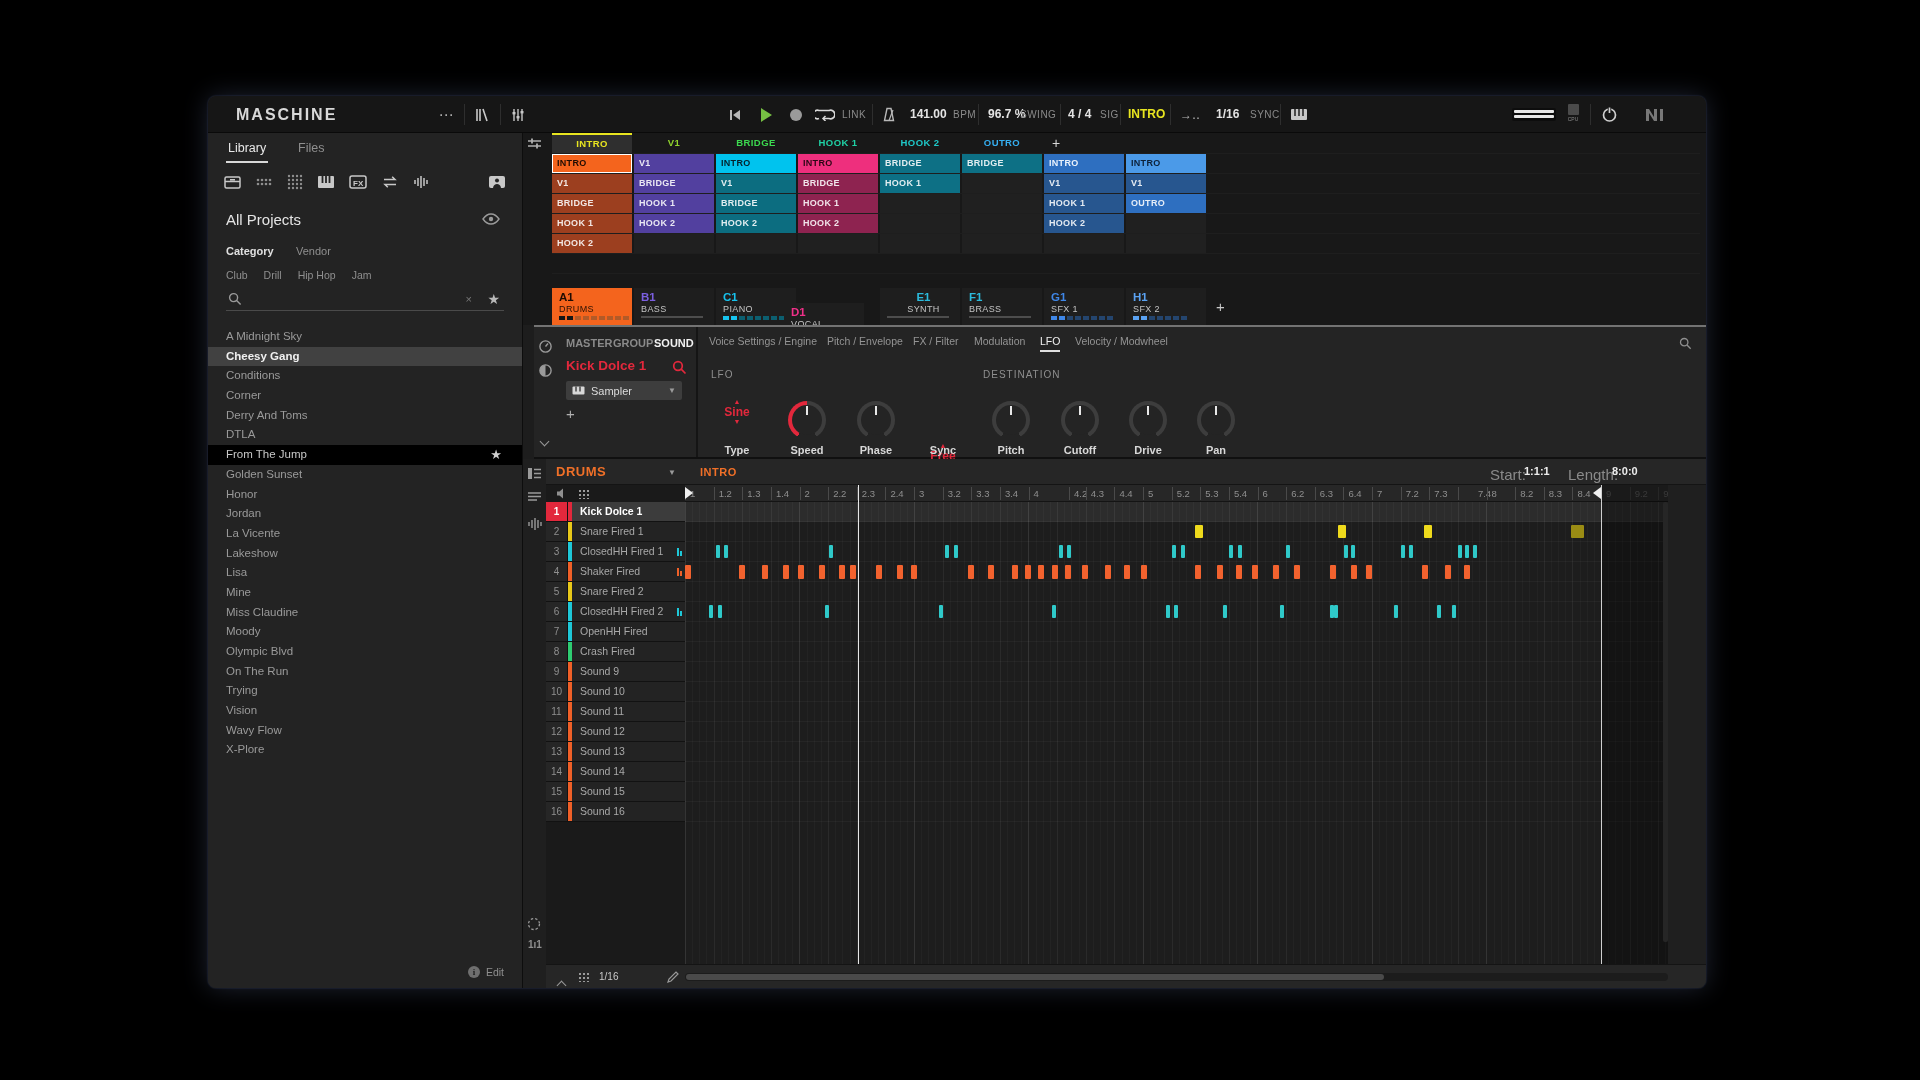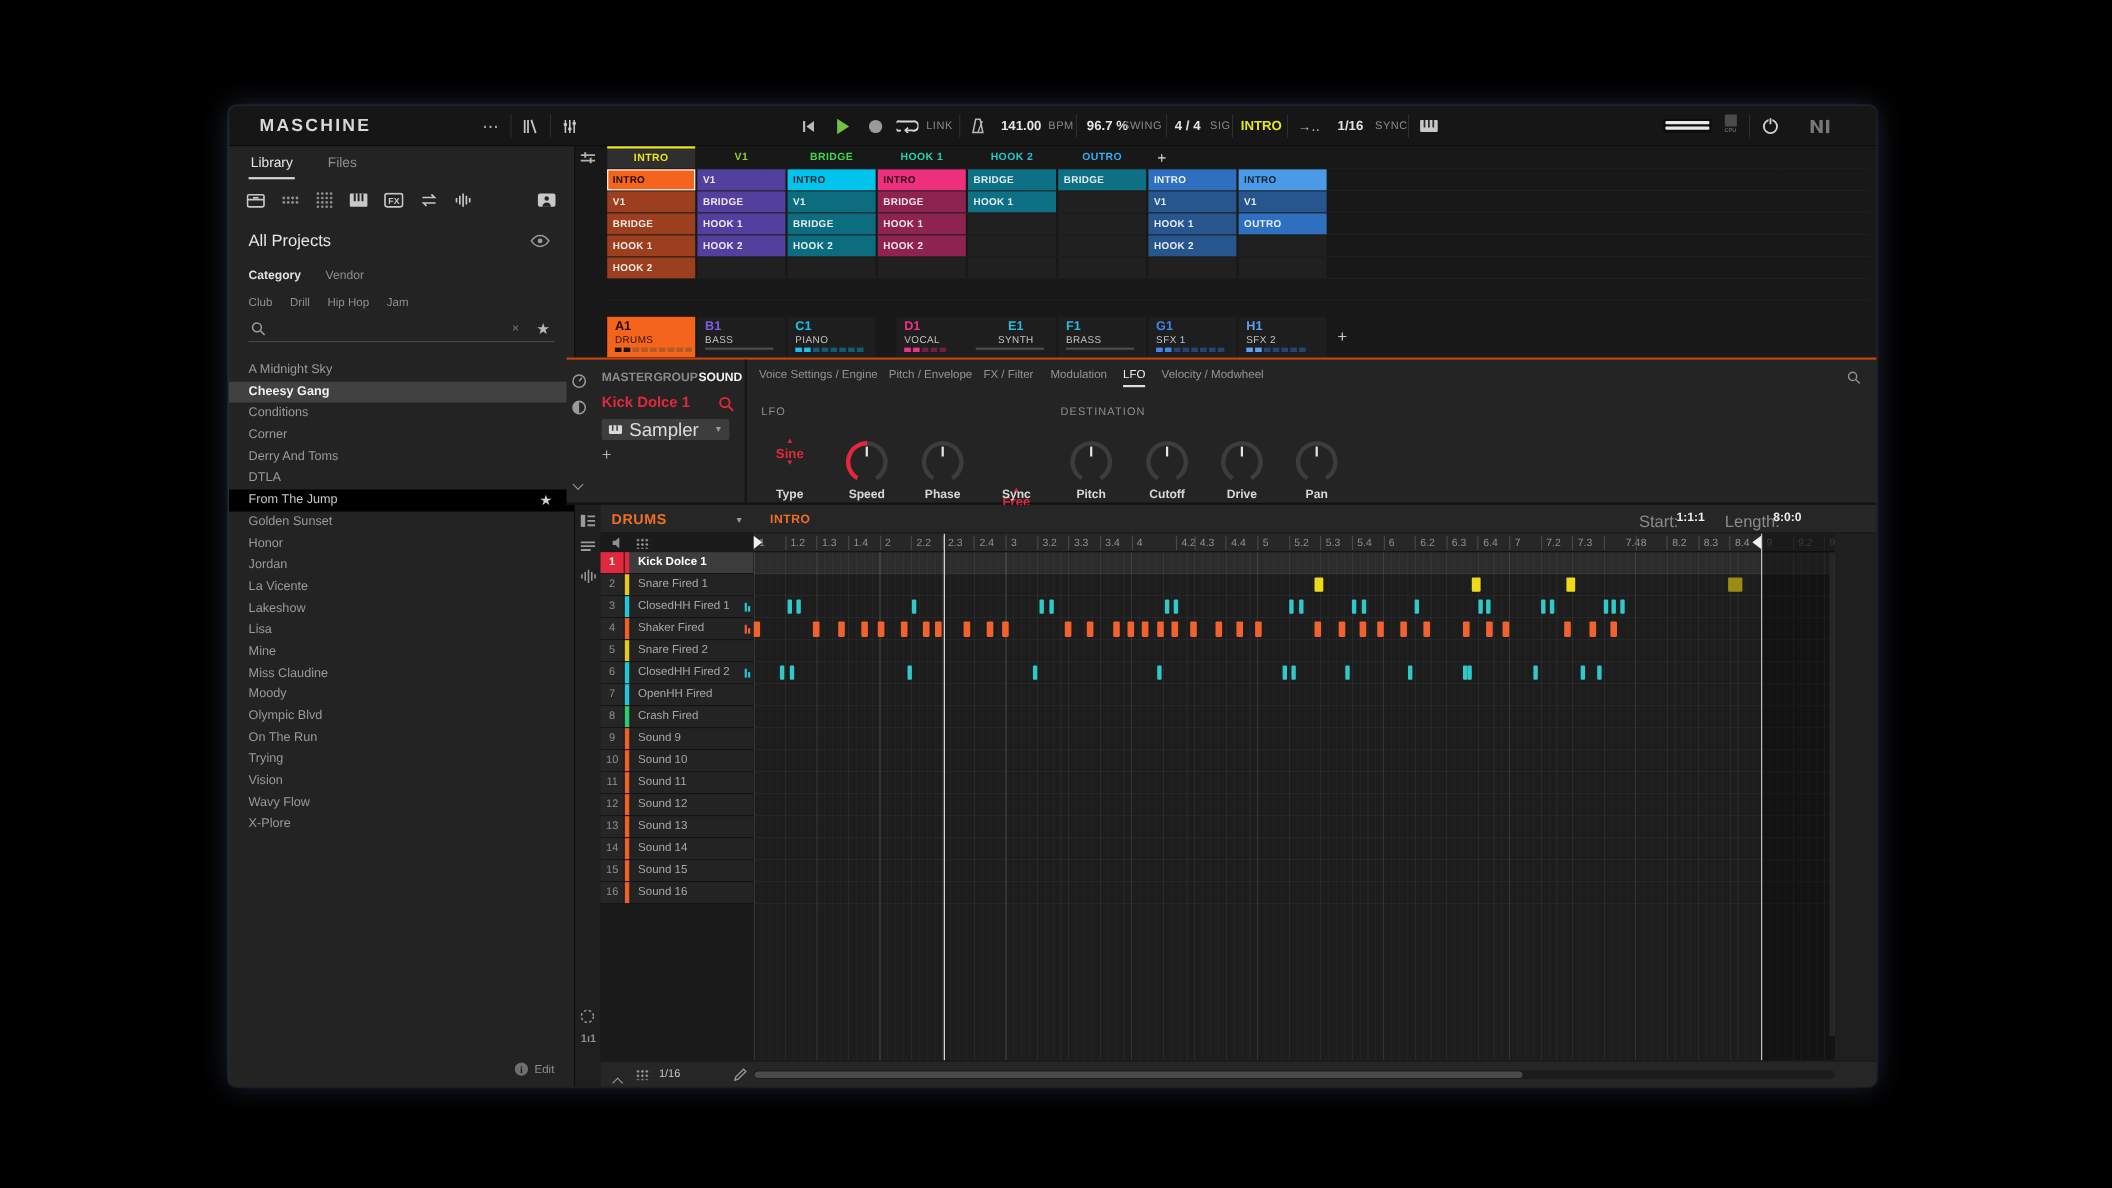--- a/index.html
+++ b/index.html
@@ -61,28 +61,28 @@
   .grp .gname{font-size:9px;color:#c4c4c4;letter-spacing:.4px;margin-top:1px;}
   .grp.sel{background:#f4641d;}
   .grp.sel .gname{color:#2a1204;}
   .ind{position:absolute;left:7px;bottom:5px;display:flex;gap:2px;}
   .ind div{width:6px;height:4px;}
   .gline{position:absolute;left:7px;bottom:7px;width:62px;height:2px;background:#4d4d4d;}
   .gadd{position:absolute;top:155px;height:37px;line-height:37px;color:#c8c8c8;font-size:15px;}
   
   .strip-ic{position:absolute;left:4px;color:#8f8f8f;}
   
-  .ctrl{position:absolute;left:307px;top:229px;right:0;height:134px;background:#242424;border-top:2px solid #c2410c;border-bottom:2px solid #101010;}
+  .ctrl{position:absolute;left:326px;top:229px;right:0;height:134px;background:#242424;border-top:2px solid #737373;border-bottom:2px solid #101010;}
   .ctrl .div{position:absolute;left:162px;top:0;bottom:0;width:2px;background:#151515;}
   .scope{position:absolute;top:10px;font-size:11px;font-weight:bold;color:#8a8a8a;}
   .scope.on{color:#f2f2f2;}
   .sname{position:absolute;left:32px;top:31px;font-size:13.5px;color:#e2283c;font-weight:bold;}
   .plugsel{position:absolute;left:32px;top:54px;width:116px;height:19px;background:#3d3d3d;border-radius:2px;
     display:flex;align-items:center;padding:0 6px;gap:6px;}
-  .plugsel .pl{font-size:17px;color:#dcdcdc;flex:1;}
+  .plugsel .pl{font-size:11px;color:#dcdcdc;flex:1;}
   .plugsel .car{color:#9a9a9a;font-size:8px;}
   .plus{position:absolute;color:#b0b0b0;font-size:15px;}
   .ptab{position:absolute;top:8px;font-size:10.5px;color:#949494;}
   .ptab.on{color:#f0f0f0;border-bottom:2px solid #e0e0e0;padding-bottom:3px;}
   .seclab{position:absolute;top:42px;font-size:10px;color:#8f8f8f;letter-spacing:1px;}
   .knob{position:absolute;width:38px;height:38px;border-radius:50%;
     background:conic-gradient(from 150deg,transparent 0 60deg,#3d3d3d 60deg 360deg);}
   .knob.red{background:conic-gradient(from 150deg,transparent 0 60deg,#e2283c 60deg 210deg,#3d3d3d 210deg 360deg);}
   .knob::before{content:"";position:absolute;inset:4px;border-radius:50%;background:#242424;}
   .knob::after{content:"";position:absolute;left:18px;top:5px;width:2px;height:9px;background:#e8e8e8;}
@@ -477,21 +477,21 @@
             <div style="background: rgb(23, 195, 238);"></div>
             <div style="background: rgb(23, 195, 238);"></div>
             <div style="background: rgb(12, 95, 112);"></div>
             <div style="background: rgb(12, 95, 112);"></div>
             <div style="background: rgb(12, 95, 112);"></div>
             <div style="background: rgb(12, 95, 112);"></div>
             <div style="background: rgb(12, 95, 112);"></div>
             <div style="background: rgb(12, 95, 112);"></div>
           </div>
         </div>
-        <div class="grp" style="left: 292px;">
+        <div class="grp" style="left: 261px; margin-top: 15px;">
           <div class="gid" style="color: rgb(240, 48, 137);">D1</div>
           <div class="gname">VOCAL</div>
           <div class="ind">
             <div style="background: rgb(240, 48, 137);"></div>
             <div style="background: rgb(240, 48, 137);"></div>
             <div style="background: rgb(110, 33, 66);"></div>
             <div style="background: rgb(110, 33, 66);"></div>
             <div style="background: rgb(110, 33, 66);"></div>
           </div>
         </div>

